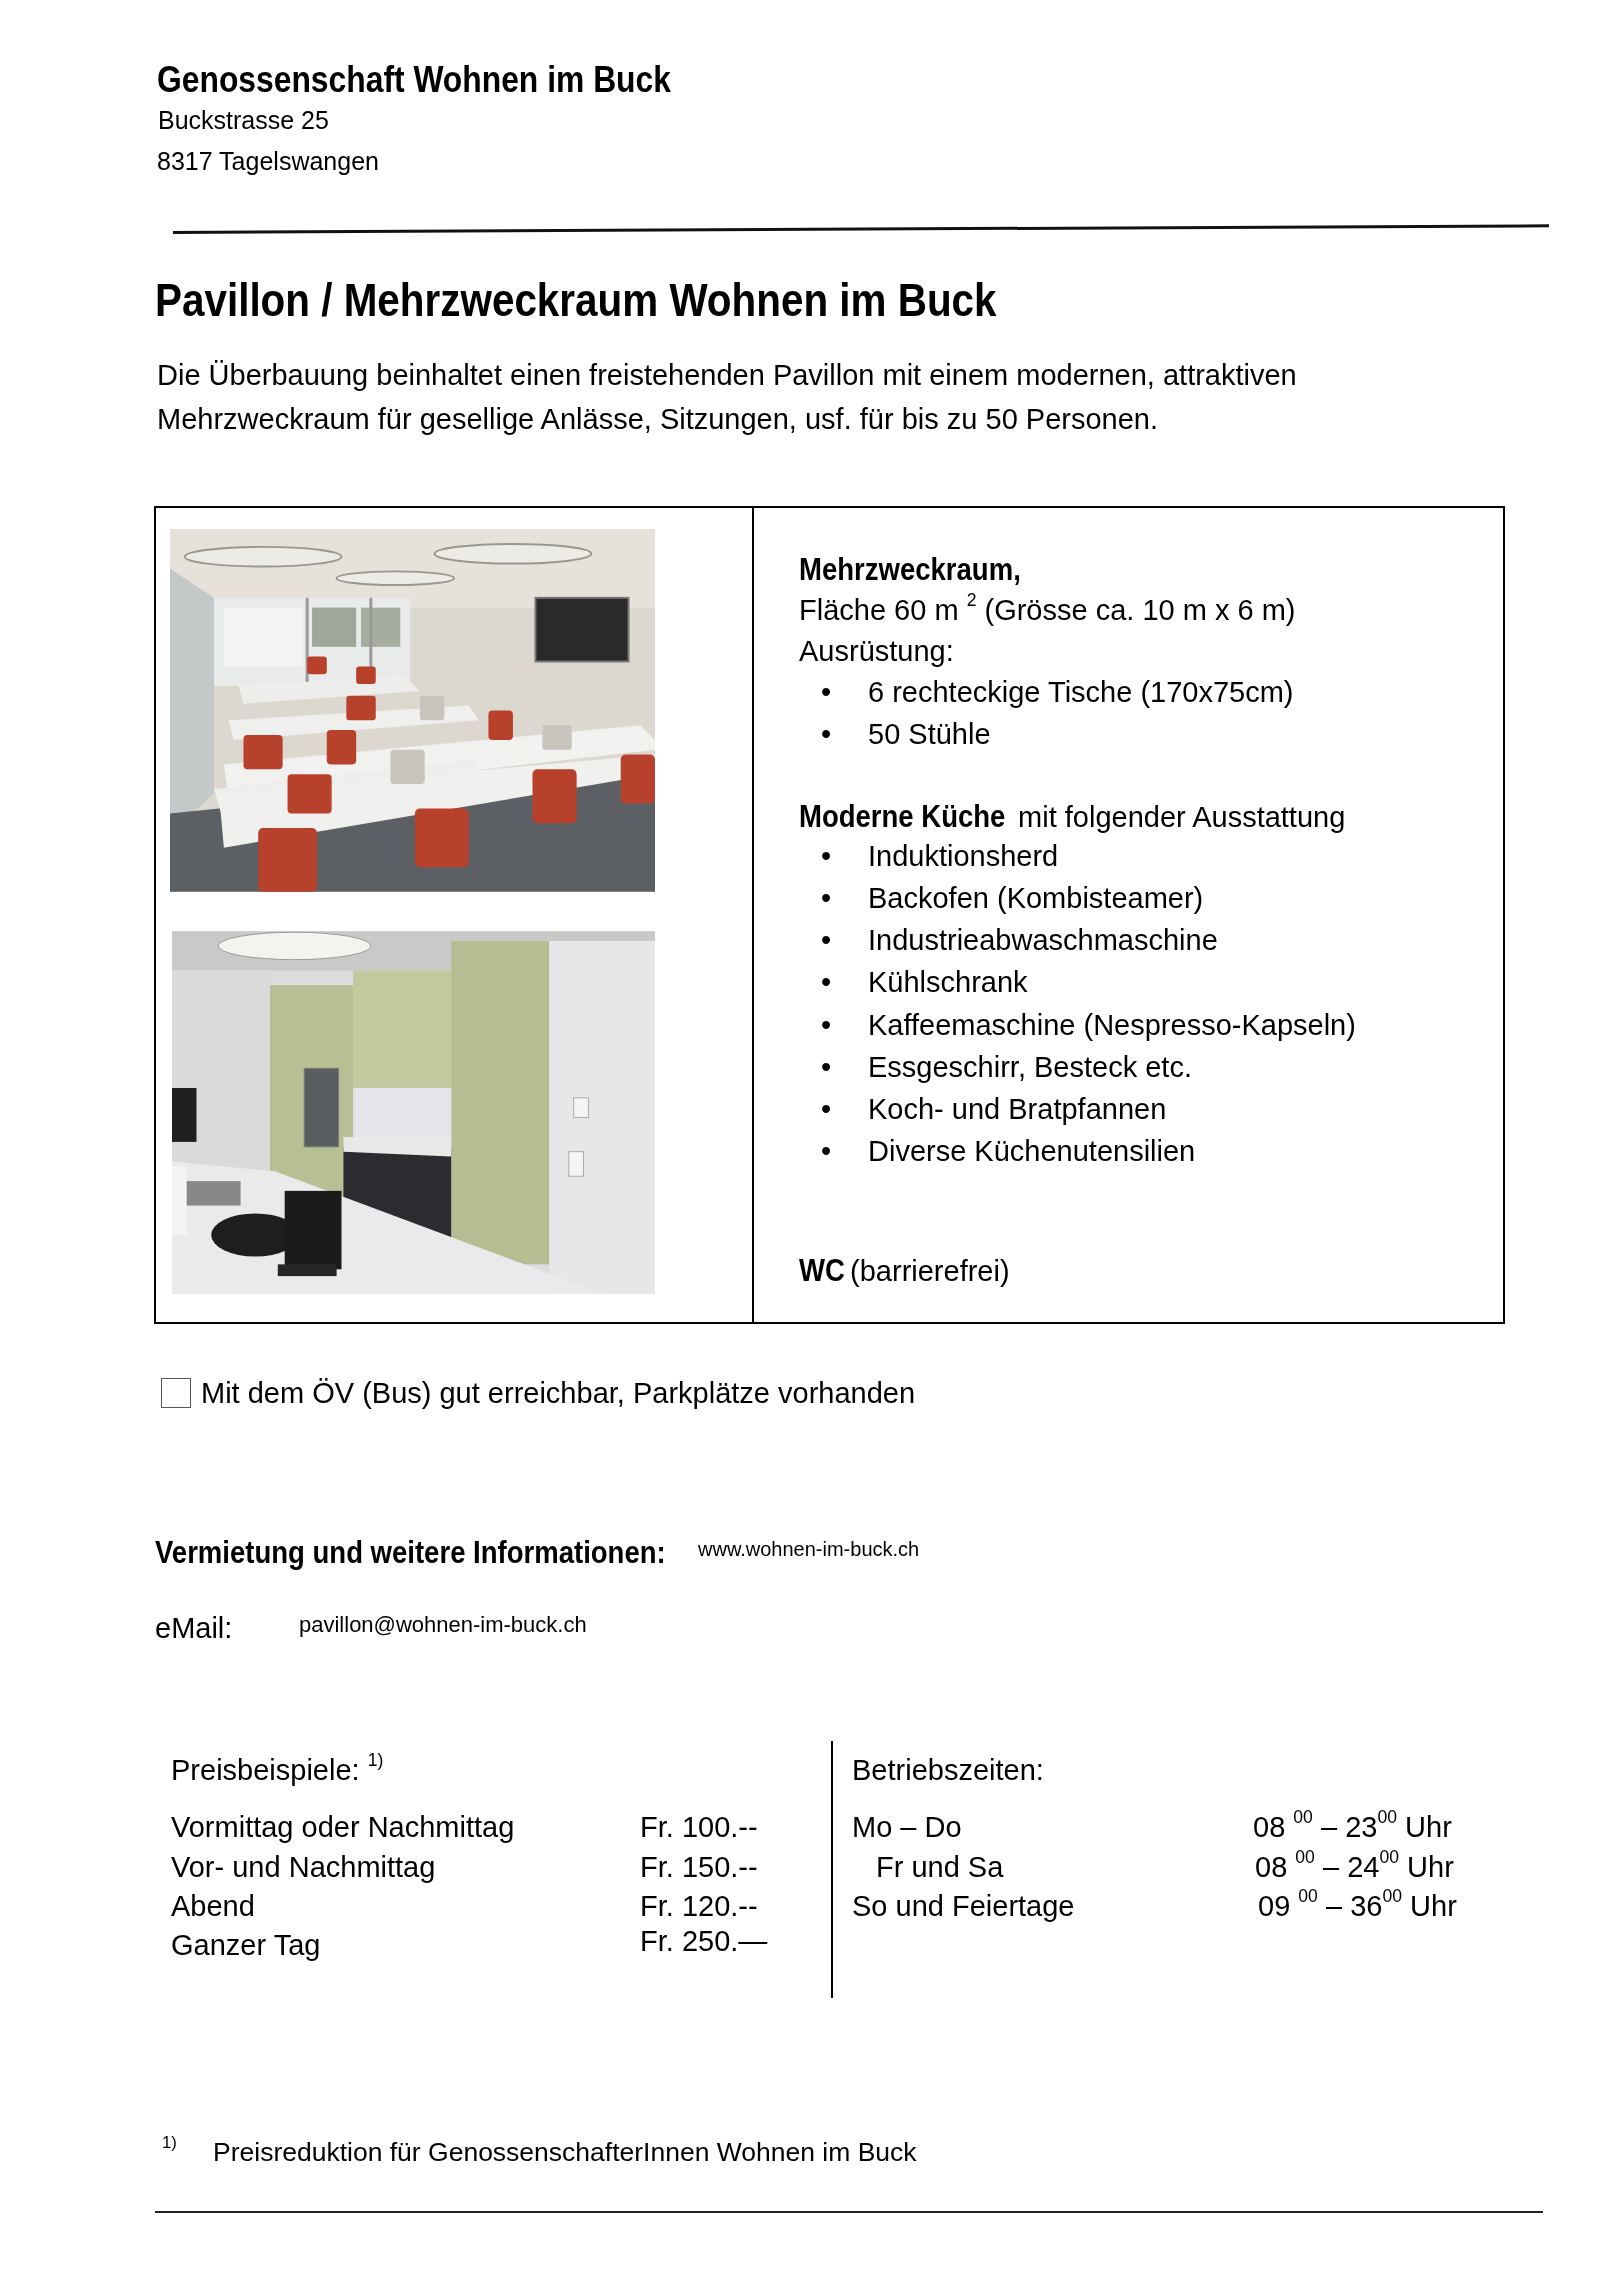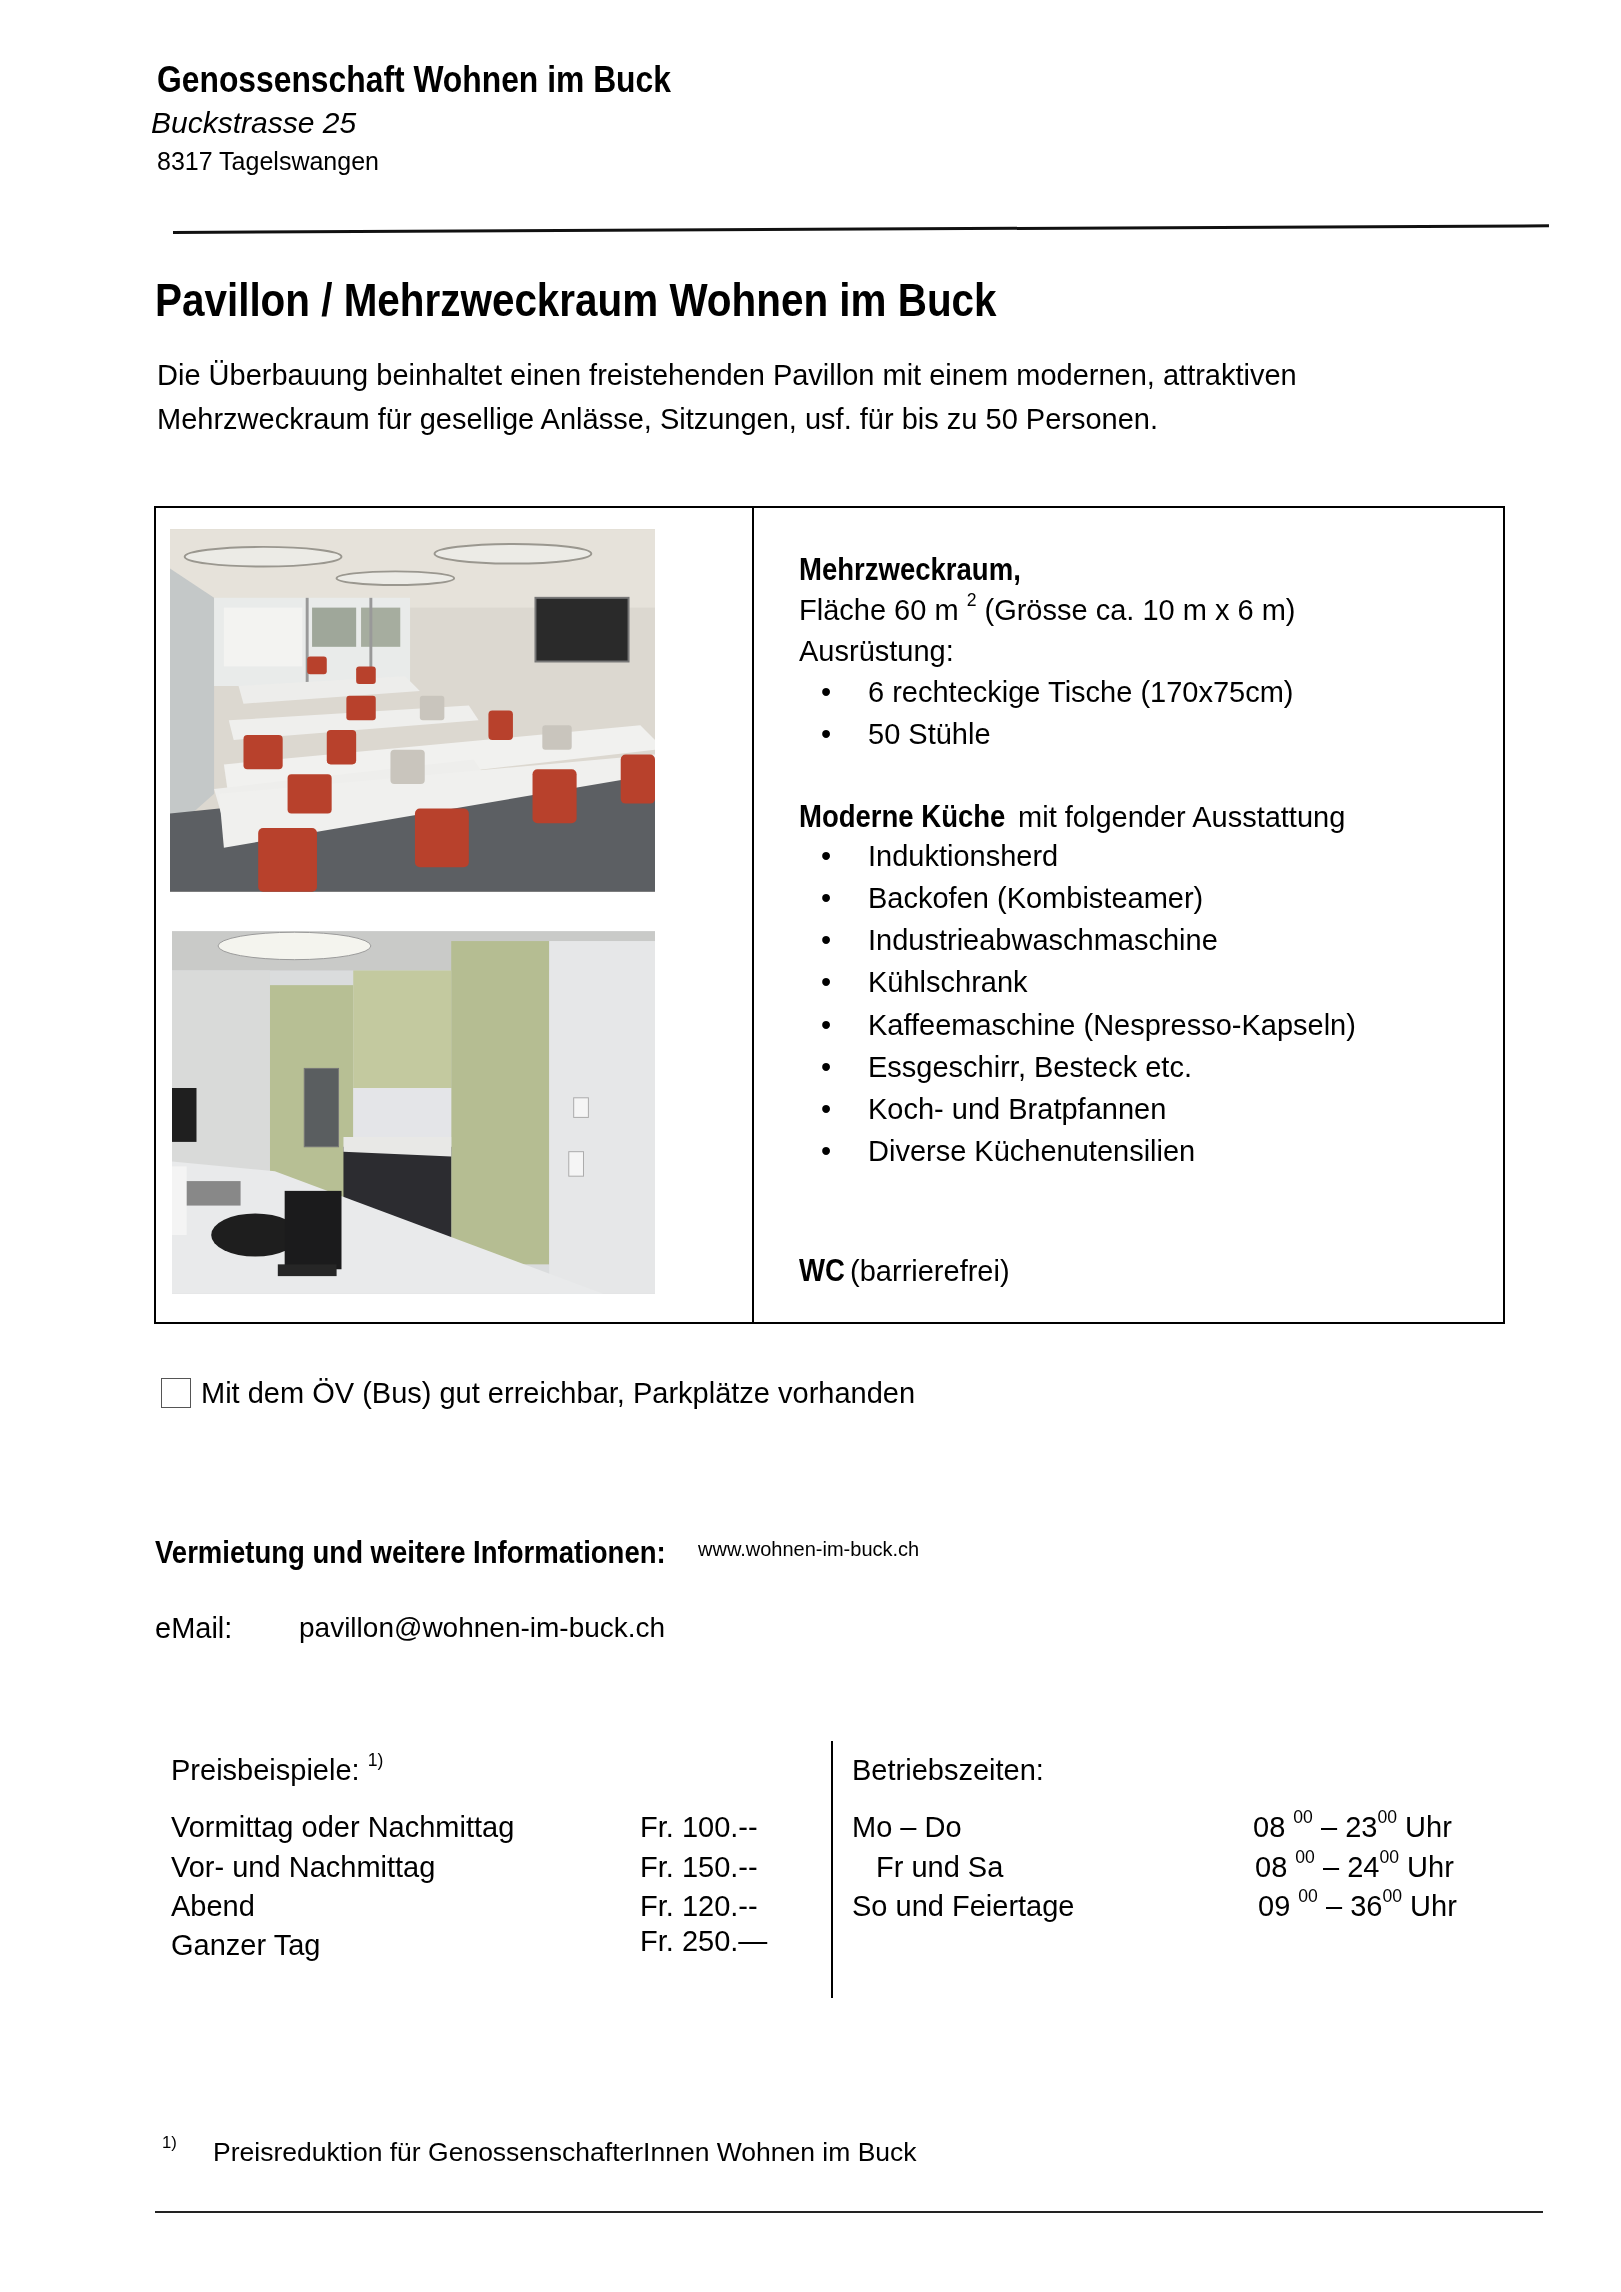--- a/index.html
+++ b/index.html
@@ -2,21 +2,21 @@
 <html><head>
 <meta charset="utf-8">
 <style>
   html, body { margin: 0; padding: 0; background: #ffffff; }
   body { width: 1621px; height: 2293px; position: relative; overflow: hidden; color: #000; }
   .abs { position: absolute; }
   .body-font { font-family: "Liberation Sans", "DejaVu Sans", sans-serif; }
   .cond-bold { font-family: "Liberation Sans", sans-serif; font-weight: bold; transform-origin: left top; transform: scaleX(0.86); white-space: nowrap; }
 
   #org-name { left: 157px; top: 59px; font-size: 37px; }
-  #addr1 { left: 151px; top: 106px; font-size: 30px; font-style: italic; }
+  #addr1 { left: 158px; top: 106px; font-size: 25px; }
   #addr2 { left: 157px; top: 147px; font-size: 25px; }
   #header-rule { left: 173px; top: 231px; width: 1376px; height: 2.9px; background: #111; transform: rotate(-0.28deg); transform-origin: left center; }
 
   #page-title { left: 155px; top: 272px; font-size: 47px; }
   #intro1 { left: 157px; top: 359px; font-size: 29px; }
   #intro2 { left: 157px; top: 403px; font-size: 29px; }
 
   #feature-box { left: 154px; top: 506px; width: 1351px; height: 818px; border: 2.9px solid #000; box-sizing: border-box; }
   #box-divider { left: 752px; top: 506px; width: 2px; height: 818px; background: #000; }
 
@@ -28,21 +28,21 @@
   .bullet-row { position: absolute; left: 821px; font-size: 29px; white-space: nowrap; }
   .bullet-row .dot { position: absolute; left: 0; top: 0; }
   .bullet-row .txt { position: absolute; left: 47px; top: 0; }
 
   #checkbox { left: 161px; top: 1378px; width: 30px; height: 30px; border: 1px solid #555; box-sizing: border-box; background: #fff; }
   #transit-text { left: 201px; top: 1377px; font-size: 29px; }
 
   #info-label { left: 155px; top: 1534px; font-size: 32px; }
   #info-url { left: 698px; top: 1538px; font-size: 20px; }
   #email-label { left: 155px; top: 1612px; font-size: 29px; }
-  #email-value { left: 299px; top: 1612px; font-size: 28px; }
+  #email-value { left: 299px; top: 1612px; font-size: 22px; }
 
   #table-divider { left: 831px; top: 1741px; width: 2px; height: 257px; background: #000; }
   .tbl { font-size: 29px; white-space: nowrap; }
   sup.s { font-size: 17.6px; vertical-align: 0; position: relative; top: -13.7px; }
 
   #footnote-num { left: 162px; top: 2133px; font-size: 16.7px; }
   #footnote-text { left: 213px; top: 2137px; font-size: 26.5px; }
   #footer-rule { left: 155px; top: 2211px; width: 1388px; height: 2px; background: #222; }
 </style>
 </head>

